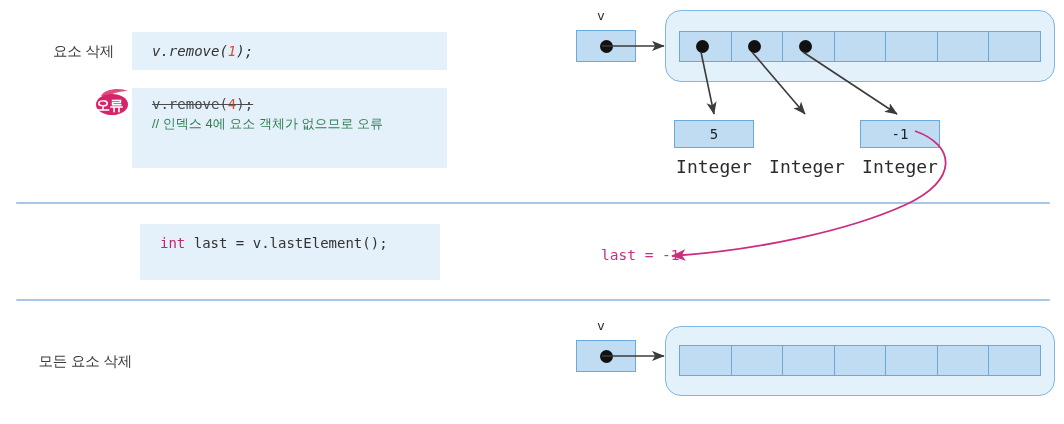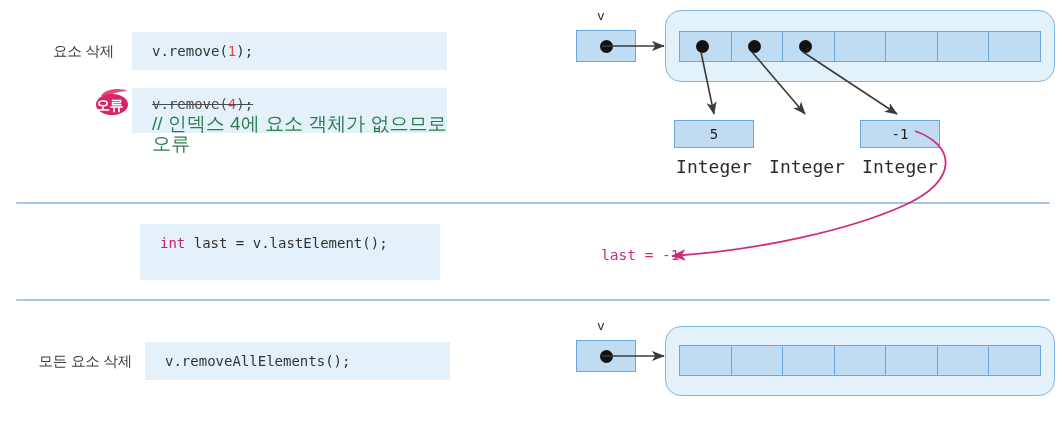--- a/index.html
+++ b/index.html
@@ -39,21 +39,21 @@
   .code-box .kw{color:#c7256e;}
   .code-box .strike{
     text-decoration:line-through;
     text-decoration-thickness:1px;
     color:#4a4a4a;
   }
   .code-box .strike .num{color:#e8443a;}
   .code-box .comment{
     color:#2f7d4f;
     font-family:"Liberation Sans","DejaVu Sans",sans-serif;
-    font-size:19px;
+    font-size:13px;
   }
 
   
   .err-badge{
     position:absolute;width:42px;height:26px;
   }
   .err-badge .txt{
     position:absolute;left:0;top:6px;width:42px;height:37px;
     line-height:20px;text-align:left;
     font-size:14px;font-weight:bold;color:#ffffff;
@@ -109,33 +109,33 @@
 </head>
 <body>
 
 <div class="stage">
 
   <div class="divider d1"></div>
   <div class="divider d2"></div>
 
   <div class="row-label" style="left:22px;top:42px;width:92px;">요소 삭제</div>
 
-  <div class="code-box" style="left:132px;top:32px;width:315px;height:38px;">
+  <div class="code-box" style="left:132px;top:32px;width:315px;height:38px;font-style:italic;">
     <span><span>v.remove(</span><span class="num">1</span><span>);</span></span>
   </div>
 
   <div class="err-badge" style="left:90px;top:88px;">
     <svg width="48" height="30" viewBox="0 0 48 30">
       <path d="M11 8 C14 1, 30 -1, 38 3 C32 3, 22 5, 17 9 Z" fill="#e4477f"></path>
       <ellipse cx="22" cy="16.5" rx="16" ry="10.5" fill="#d6246b"></ellipse>
     </svg>
     <div class="txt" style="left:6px;top:7px;width:32px;">오류</div>
   </div>
 
-  <div class="code-box" style="left:132px;top:88px;width:315px;height:45px;padding-top:6px;">
+  <div class="code-box" style="left:132px;top:88px;width:315px;height:80px;padding-top:6px;">
     <div class="strike"><span>v.remove(</span><span class="num">4</span><span>);</span></div>
     <div class="comment">// 인덱스 4에 요소 객체가 없으므로 오류</div>
   </div>
 
   <div class="var-name" style="left:597px;top:8px;">v</div>
   <div class="ptr-box" style="left:576px;top:30px;width:60px;height:32px;">
     <div class="ptr-dot" style="left:23px;top:9px;"></div>
   </div>
 
   <div class="vec-outer" style="left:665px;top:10px;width:390px;height:72px;"></div>
@@ -169,21 +169,20 @@
 
 
   <div class="code-box" style="left:140px;top:224px;width:300px;height:56px;">
     <span class="kw">int</span><span> last = v.lastElement();</span>
   </div>
 
   <div class="last-val" style="left:601px;top:247px;">last = -1</div>
 
   <div class="row-label" style="left:22px;top:352px;width:110px;">모든 요소 삭제</div>
 
-  <div class="code-box" style="left:145px;top:342px;width:305px;height:38px;">v.removeAllElements();</div>
 
   <div class="var-name" style="left:597px;top:318px;">v</div>
   <div class="ptr-box" style="left:576px;top:340px;width:60px;height:32px;">
     <div class="ptr-dot" style="left:23px;top:9px;"></div>
   </div>
 
   <div class="vec-outer" style="left:665px;top:326px;width:390px;height:70px;"></div>
   <div class="vec-cells" style="left:679px;top:345px;width:362px;height:31px;">
     <div class="cell"></div>
     <div class="cell"></div>

